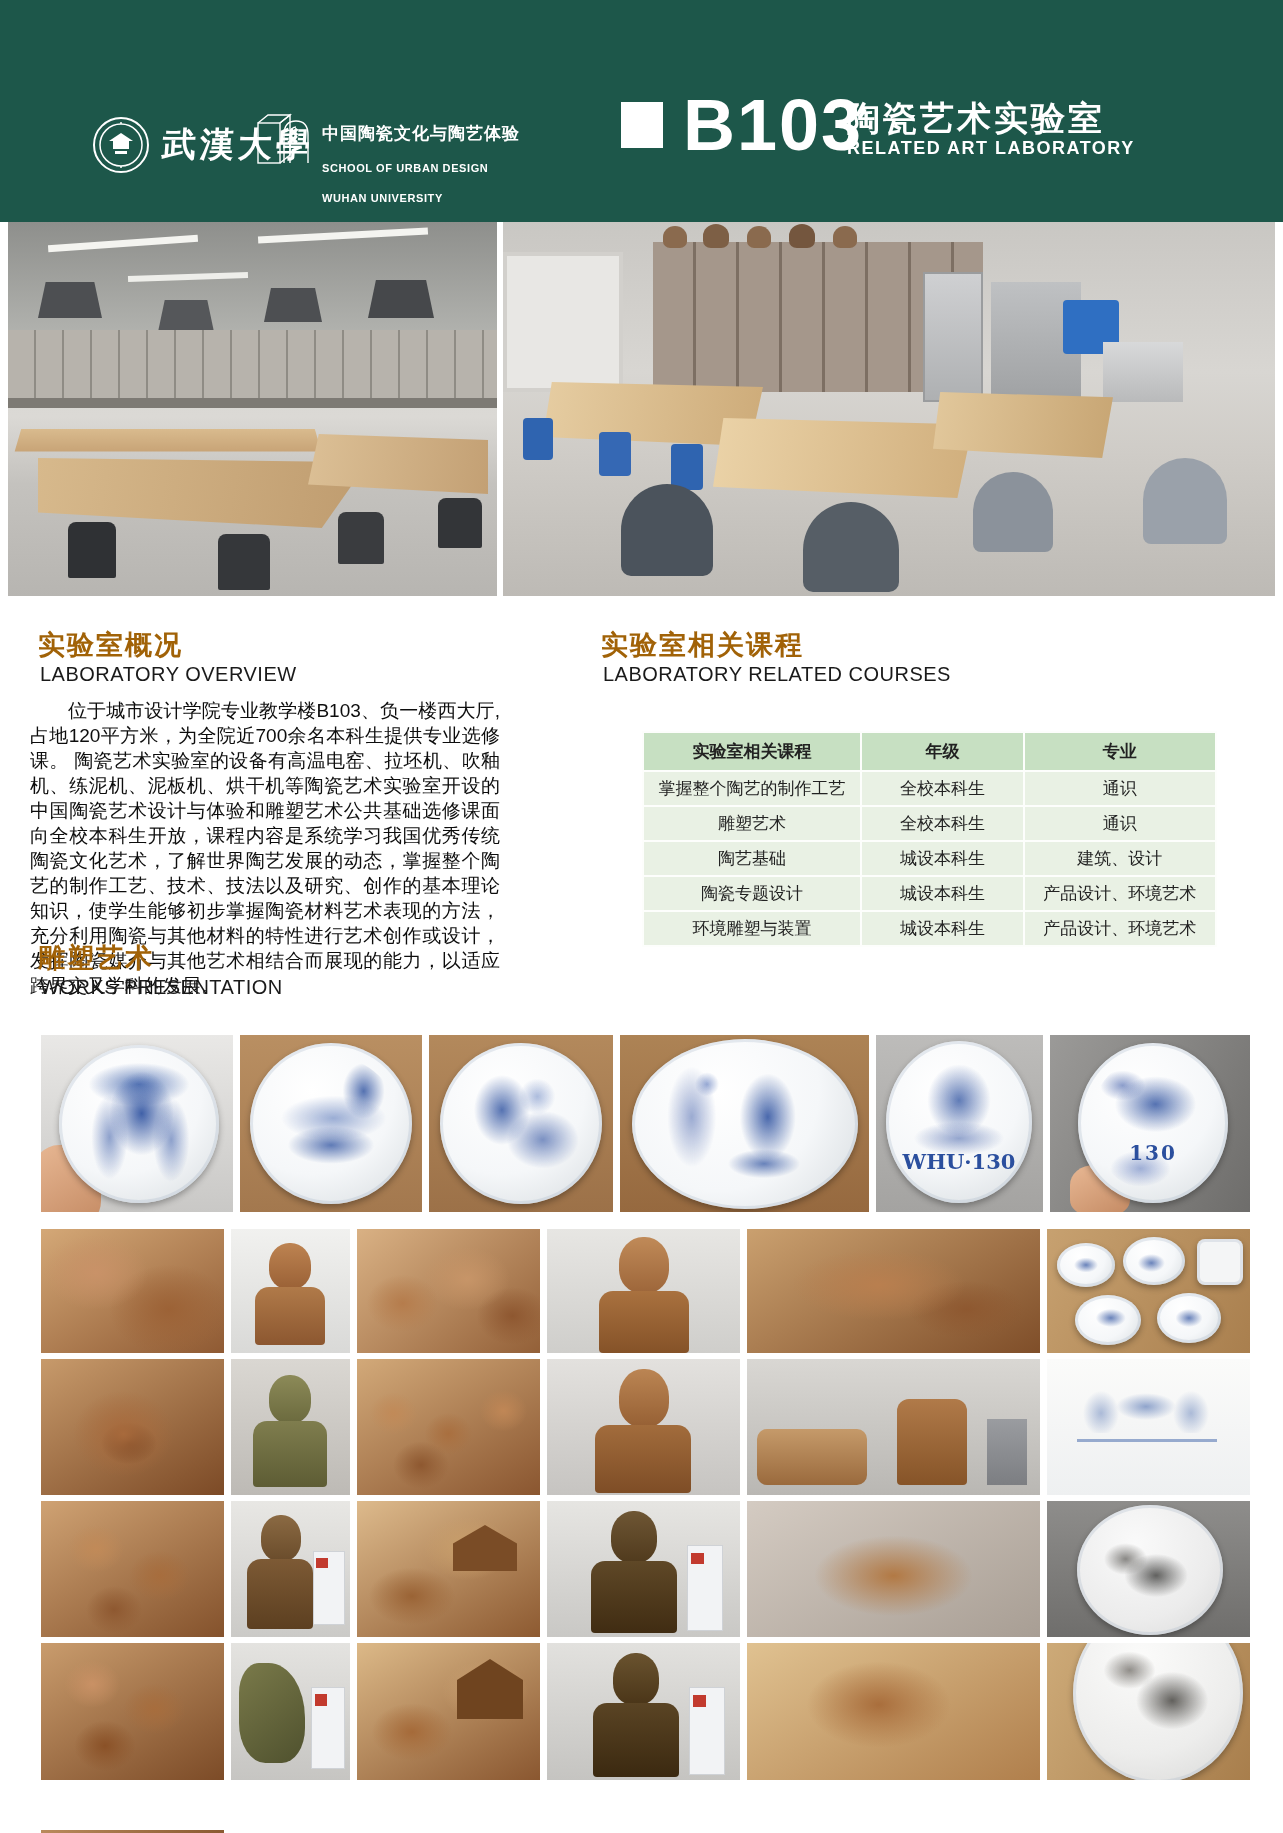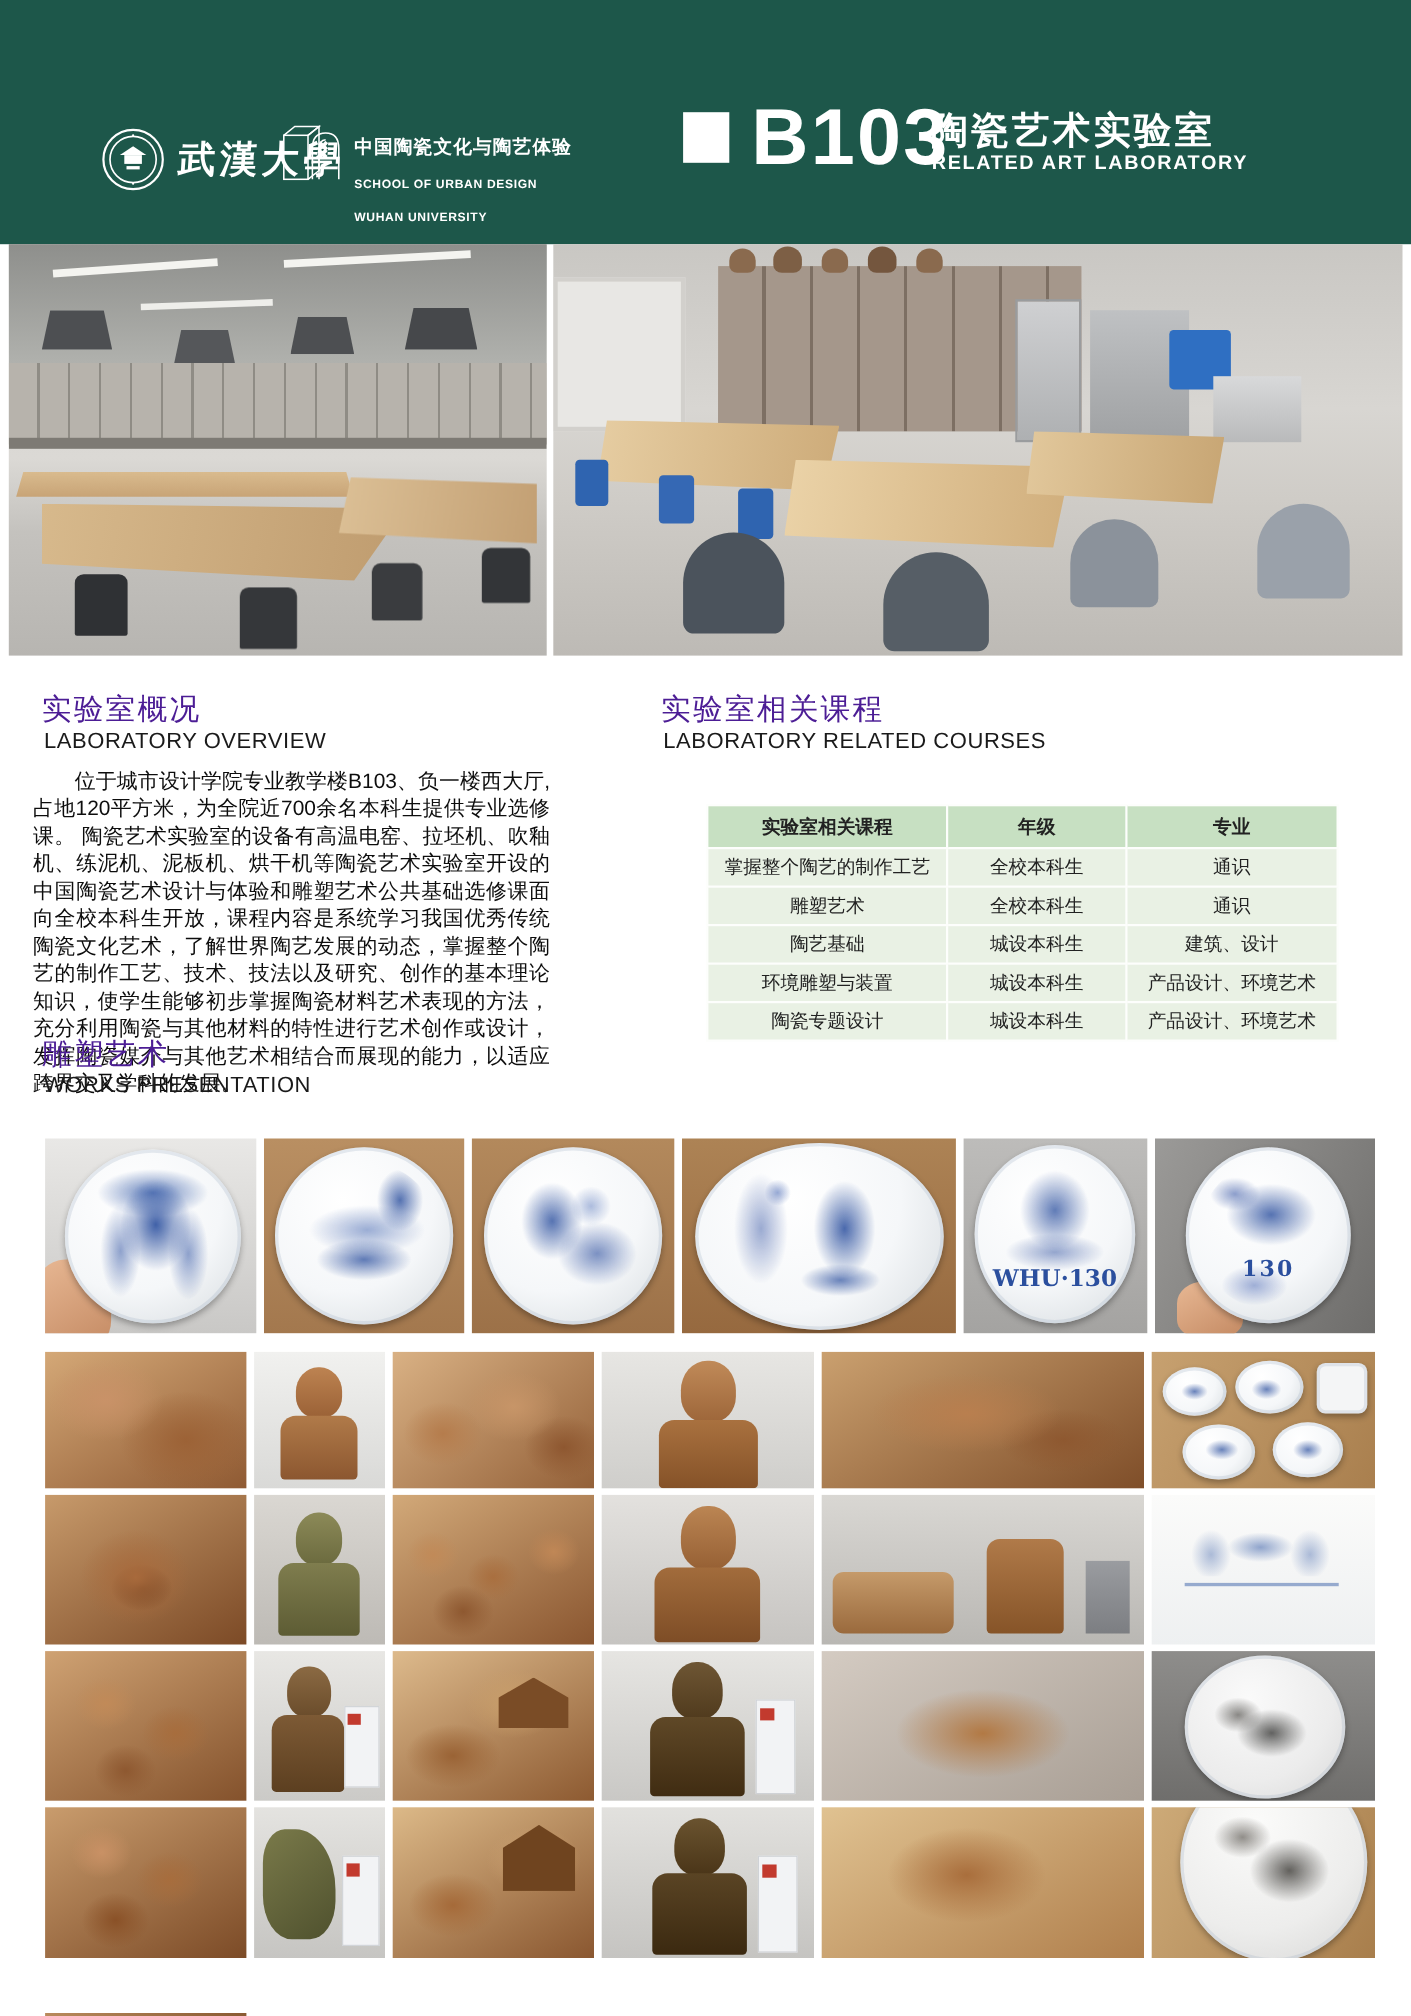--- a/index.html
+++ b/index.html
@@ -20,21 +20,21 @@
   .lab-title-zh{position:absolute;left:846px;top:96px;font-size:34px;font-weight:bold;color:#fff;letter-spacing:3px;}
   .lab-title-en{position:absolute;left:847px;top:138px;font-size:18px;font-weight:bold;color:#fff;letter-spacing:1.5px;}
 
   
   .photo{position:absolute;top:222px;height:374px;overflow:hidden;background:#cfcecb;}
   .photo-left{left:8px;width:489px;}
   .photo-right{left:503px;width:772px;}
   .shape{position:absolute;}
 
   
-  .h-zh{position:absolute;font-size:27px;font-weight:normal;color:#4c1d95;letter-spacing:2px;}
+  .h-zh{position:absolute;font-size:27px;font-weight:bold;color:#a16207;letter-spacing:2px;}
   .h-en{position:absolute;font-size:20px;color:#1a1a1a;letter-spacing:0.5px;}
 
   .overview-text{position:absolute;left:30px;top:698px;width:470px;font-size:19px;line-height:25px;text-align:justify;color:#0d0d0d;text-indent:2em;}
 
   
   .course-table{position:absolute;left:642px;top:731px;width:575px;border:2px solid #4a4a4a;border-collapse:collapse;font-family:"DejaVu Serif",serif;}
   .course-table th{background:#c7e0c2;height:35px;font-size:17px;font-weight:bold;color:#222;border:2px solid #fdfefc;}
   .course-table td{background:#e9f1e4;height:31px;font-size:17px;color:#222;text-align:center;border:2px solid #fdfefc;}
   .course-table col.c1{width:219px;} .course-table col.c2{width:163px;} .course-table col.c3{width:193px;}
 
@@ -160,26 +160,26 @@
       <td>雕塑艺术</td>
       <td>全校本科生</td>
       <td>通识</td>
     </tr>
     <tr>
       <td>陶艺基础</td>
       <td>城设本科生</td>
       <td>建筑、设计</td>
     </tr>
     <tr>
-      <td>环境雕塑与装置</td>
+      <td>陶瓷专题设计</td>
       <td>城设本科生</td>
       <td>产品设计、环境艺术</td>
     </tr>
     <tr>
-      <td>陶瓷专题设计</td>
+      <td>环境雕塑与装置</td>
       <td>城设本科生</td>
       <td>产品设计、环境艺术</td>
     </tr>
   </tbody>
     </table>
 
   <div class="h-zh" style="left:38px;top:940px;">雕塑艺术</div>
   <div class="h-en" style="left:40px;top:976px;">WORKS PRESENTATION</div>
 
   <div class="work" style="left:41px;top:1035px;width:192px;height:177px;background:linear-gradient(#e9e8e6,#c9c8c6);">

